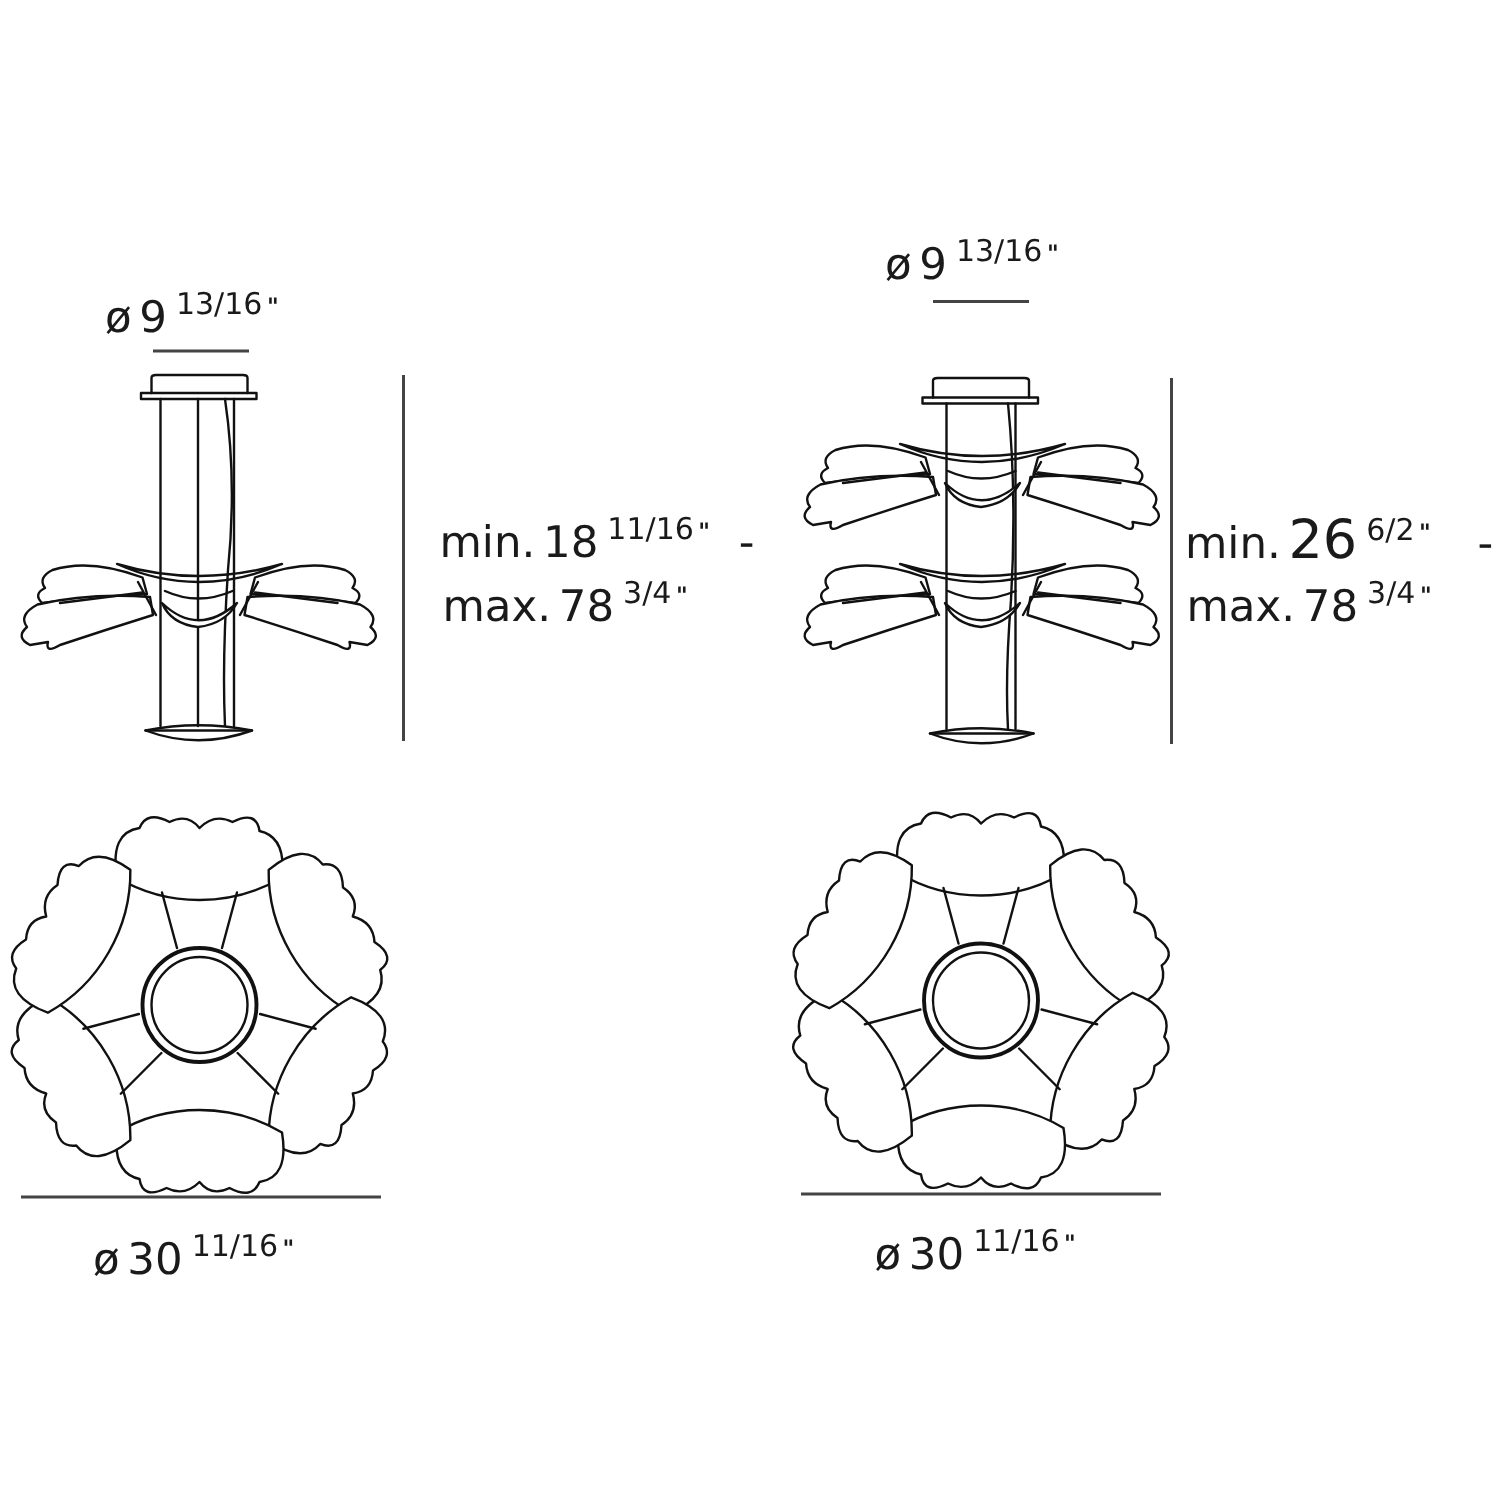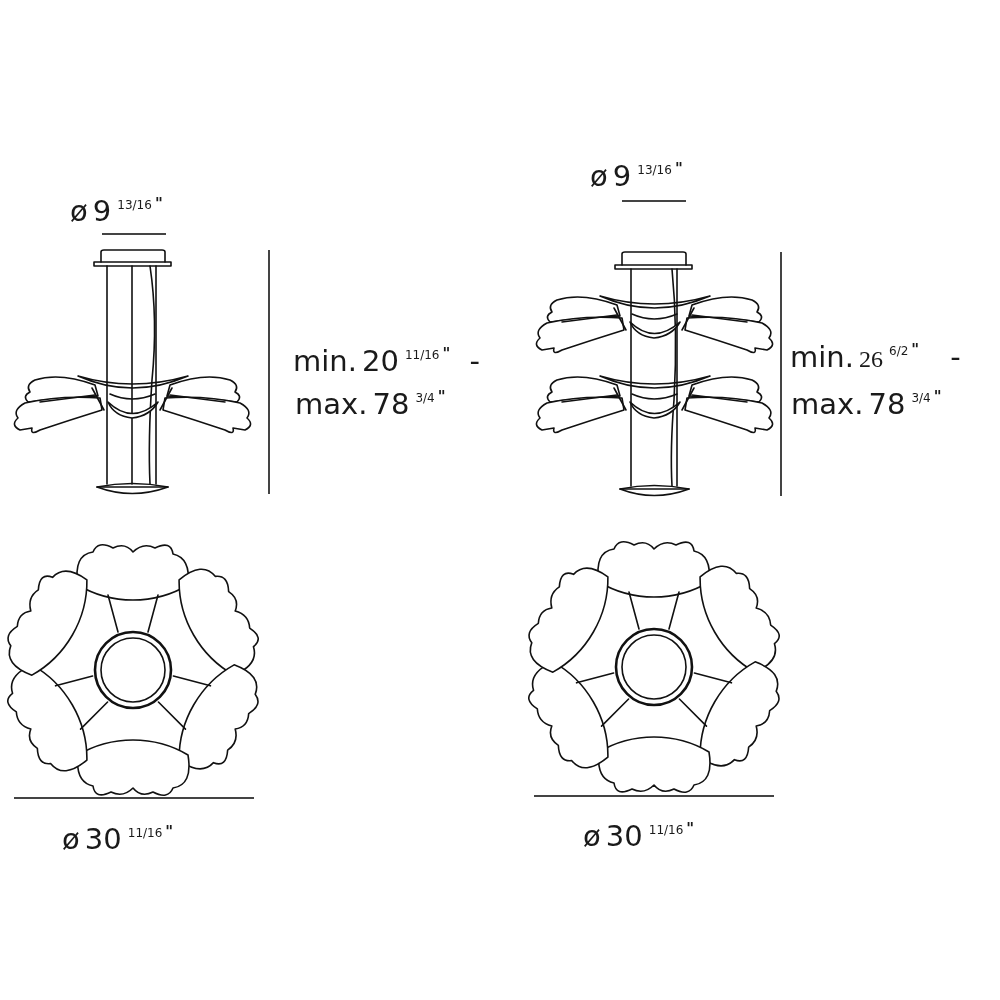--- a/index.html
+++ b/index.html
@@ -1,20 +1,20 @@
 <!DOCTYPE html>
 <html><head>
 <meta charset="utf-8">
 <style>
   html, body { margin: 0; padding: 0; background: #ffffff; }
   body { width: 1000px; height: 1000px; position: relative; overflow: hidden;
          font-family: "DejaVu Sans", "Liberation Sans", sans-serif; color: #1a1a1a; }
   .dim { position: absolute; white-space: nowrap; line-height: 1; }
   .dim .big { font-size: 29px; }
-  .dim .sup { font-size: 12px; position: relative; top: -12px; margin-left: 6px; text-align: center; }
+  .dim .sup { font-size: 20px; position: relative; top: -12px; margin-left: 6px; text-align: center; }
   .dim .q { font-size: 15px; position: relative; top: -12px; margin-left: 3px; font-weight: bold; }
   .hline { position: absolute; height: 2px; background: #444; }
   .vline { position: absolute; width: 2px; background: #444; }
   svg { position: absolute; left: 0; top: 0; overflow: visible; }
   .stroke { fill: none; stroke: #111; stroke-width: 1.6; stroke-linejoin: round; stroke-linecap: round; }
   .leaf { fill: #fff; stroke: #111; stroke-width: 1.6; stroke-linejoin: round; }
 </style>
 </head>
 <body>
 
@@ -23,21 +23,21 @@
   <div class="dim" style="left:70px; top:197px;">
     <span class="big">ø</span>
     <span class="big">9</span><span class="sup">13/16</span><span class="q">"</span>
   </div>
   <div class="hline" style="left:102px; top:233px; width:64px;"></div>
 
   <div class="vline" style="left:268px; top:250px; height:244px;"></div>
 
   <div class="dim" style="left:293px; top:347px;">
     <span class="big">min.</span>
-    <span class="big">20</span><span class="sup">11/16</span><span class="q">"</span>
+    <span class="big">18</span><span class="sup">11/16</span><span class="q">"</span>
     <span class="big" style="margin-left:14px;">-</span>
   </div>
   <div class="dim" style="left:295px; top:390px;">
     <span class="big">max.</span>
     <span class="big">78</span><span class="sup">3/4</span><span class="q">"</span>
   </div>
 
   <svg width="1000" height="1000">
 
     <path class="stroke" d="M101,262 L101,252 Q101,250 104,250 L162,250 Q165,250 165,252 L165,262"></path>
@@ -105,21 +105,21 @@
   <div class="dim" style="left:590px; top:162px;">
     <span class="big">ø</span>
     <span class="big">9</span><span class="sup">13/16</span><span class="q">"</span>
   </div>
   <div class="hline" style="left:622px; top:200px; width:64px;"></div>
 
   <div class="vline" style="left:780px; top:252px; height:244px;"></div>
 
   <div class="dim" style="left:790px; top:343px;">
     <span class="big">min.</span>
-    <span class="big" style="font-size:24px;font-family:Liberation Serif, serif;">26</span><span class="sup">6/2</span><span class="q" style="font-style:italic;">"</span>
+    <span class="big" style="font-size:36px;">26</span><span class="sup">6/2</span><span class="q" style="font-style:italic;">"</span>
     <span class="big" style="margin-left:26px;">-</span>
   </div>
   <div class="dim" style="left:791px; top:390px;">
     <span class="big">max.</span>
     <span class="big">78</span><span class="sup">3/4</span><span class="q">"</span>
   </div>
 
   <svg width="1000" height="1000">
     <path class="stroke" d="M622,265 L622,254 Q622,252 625,252 L683,252 Q686,252 686,254 L686,265"></path>
     <rect class="stroke" x="615" y="265" width="77" height="4"></rect>

